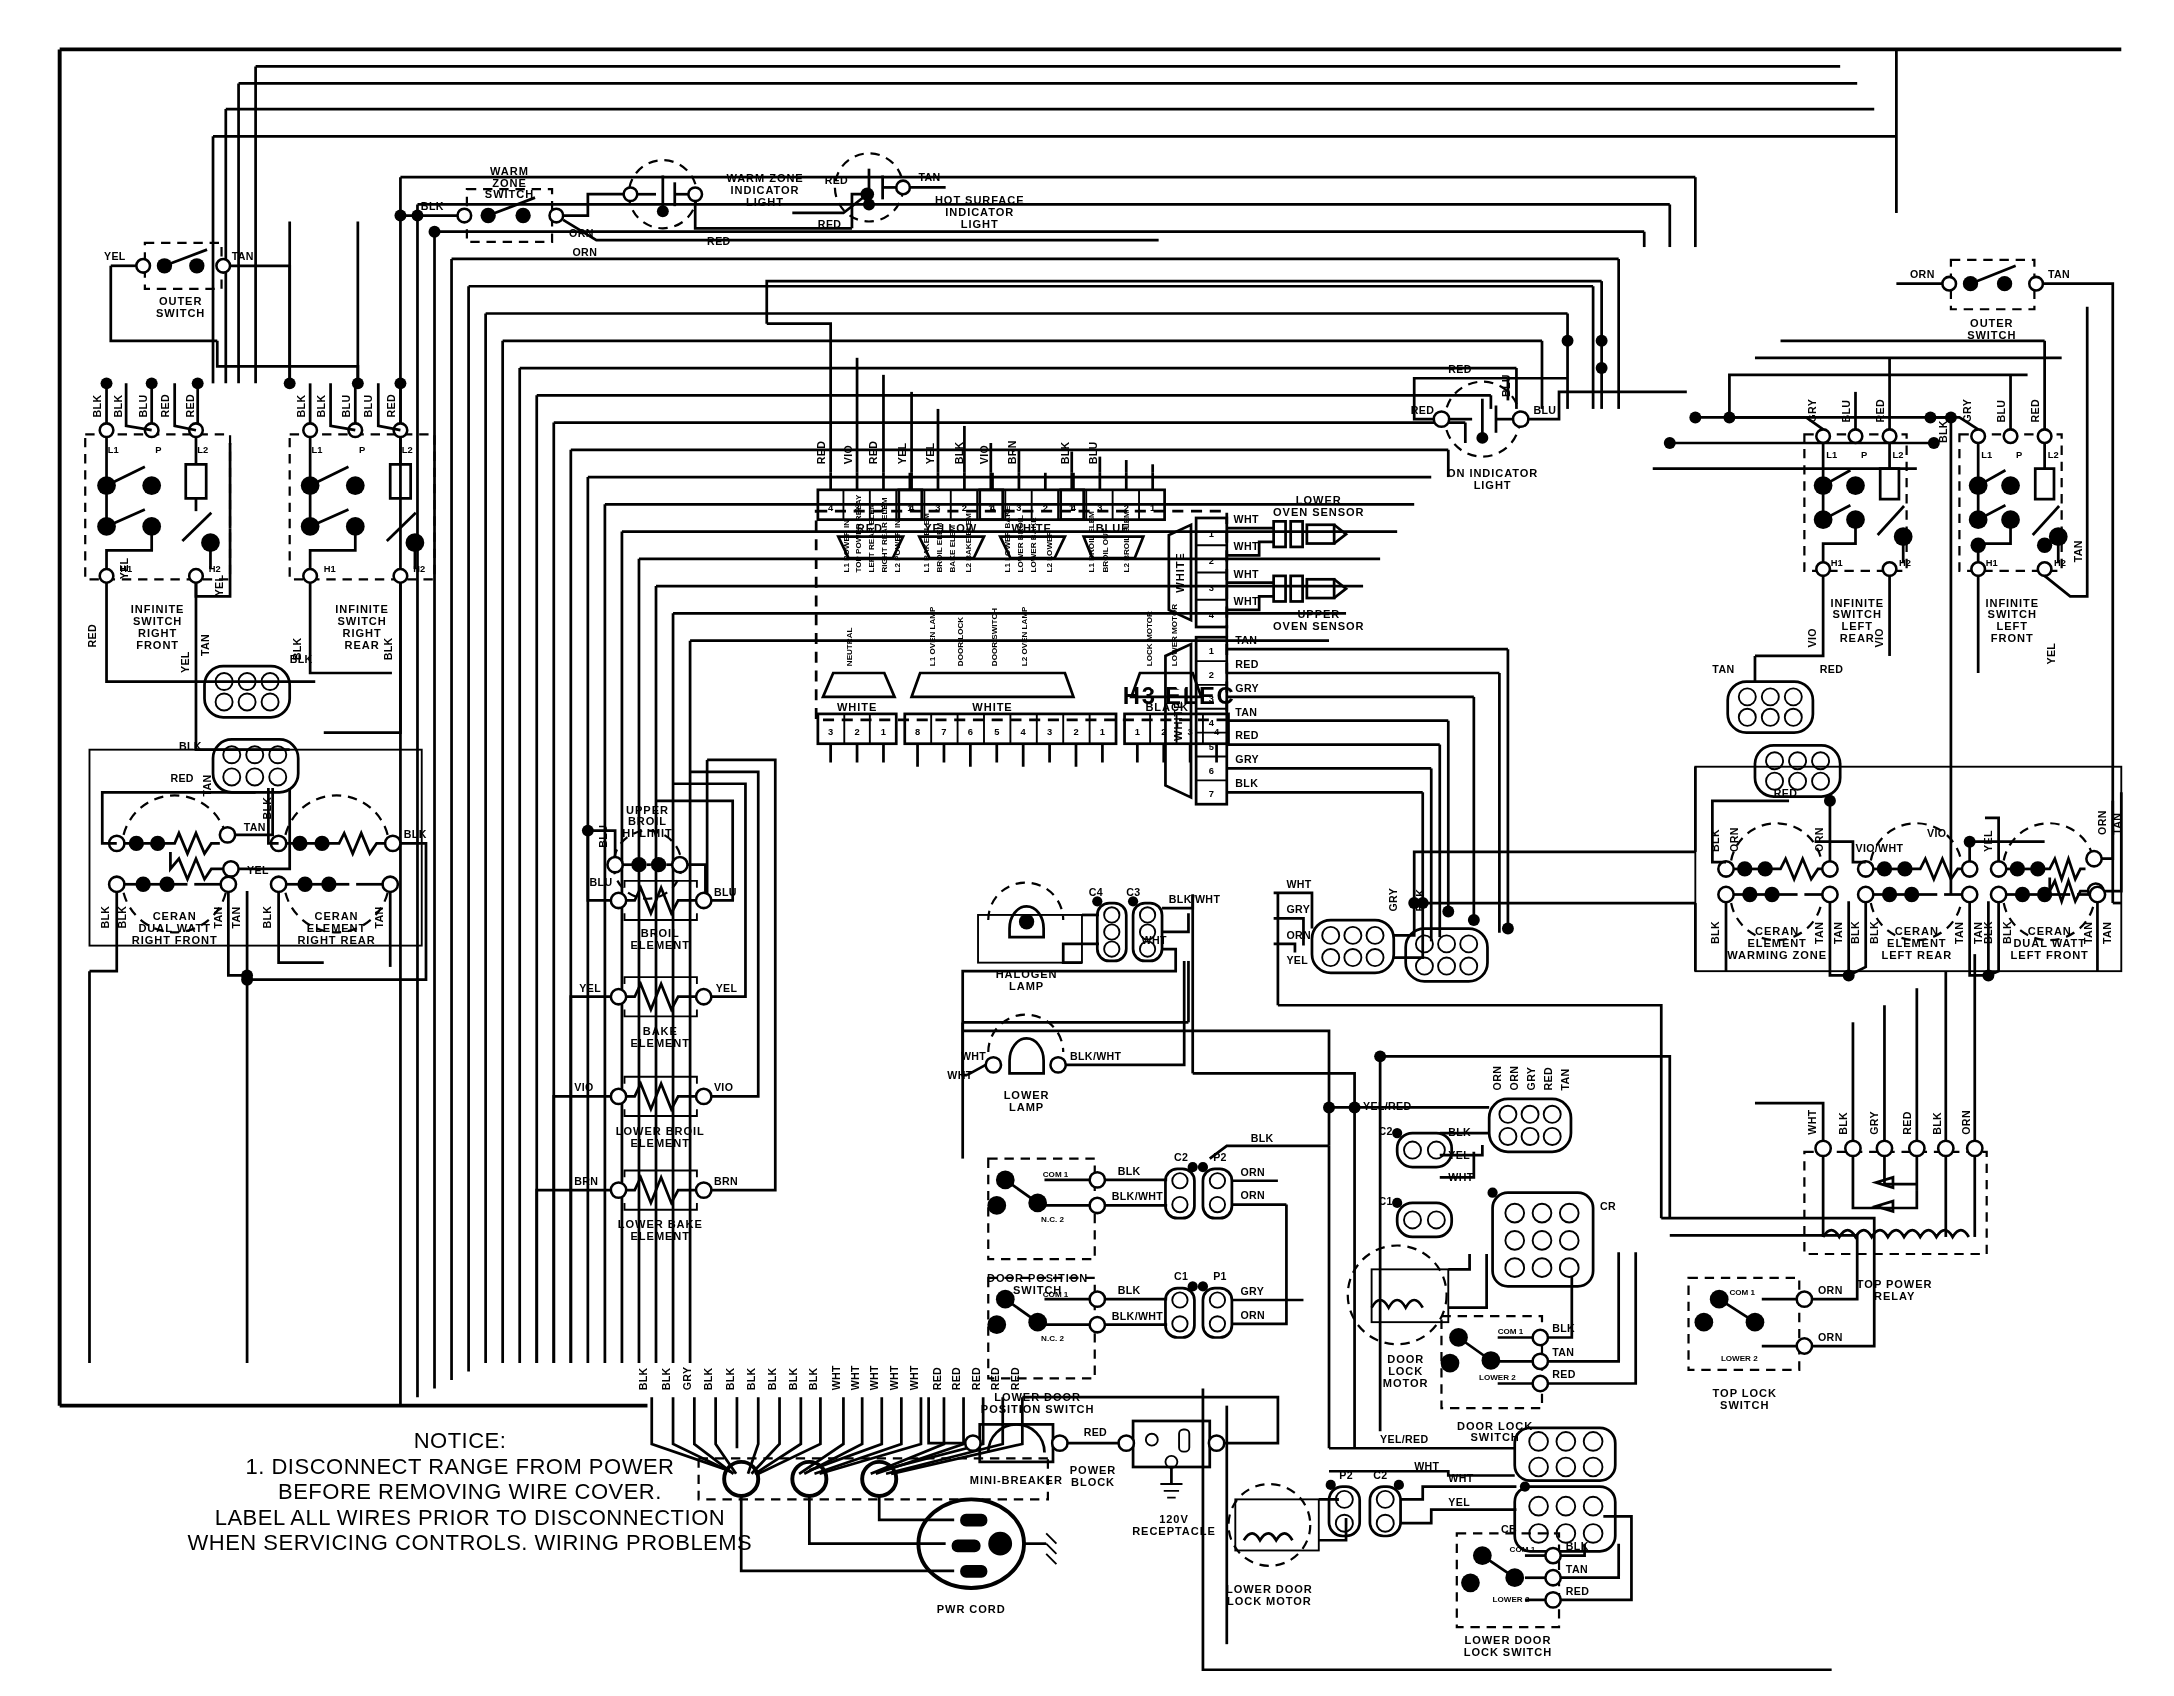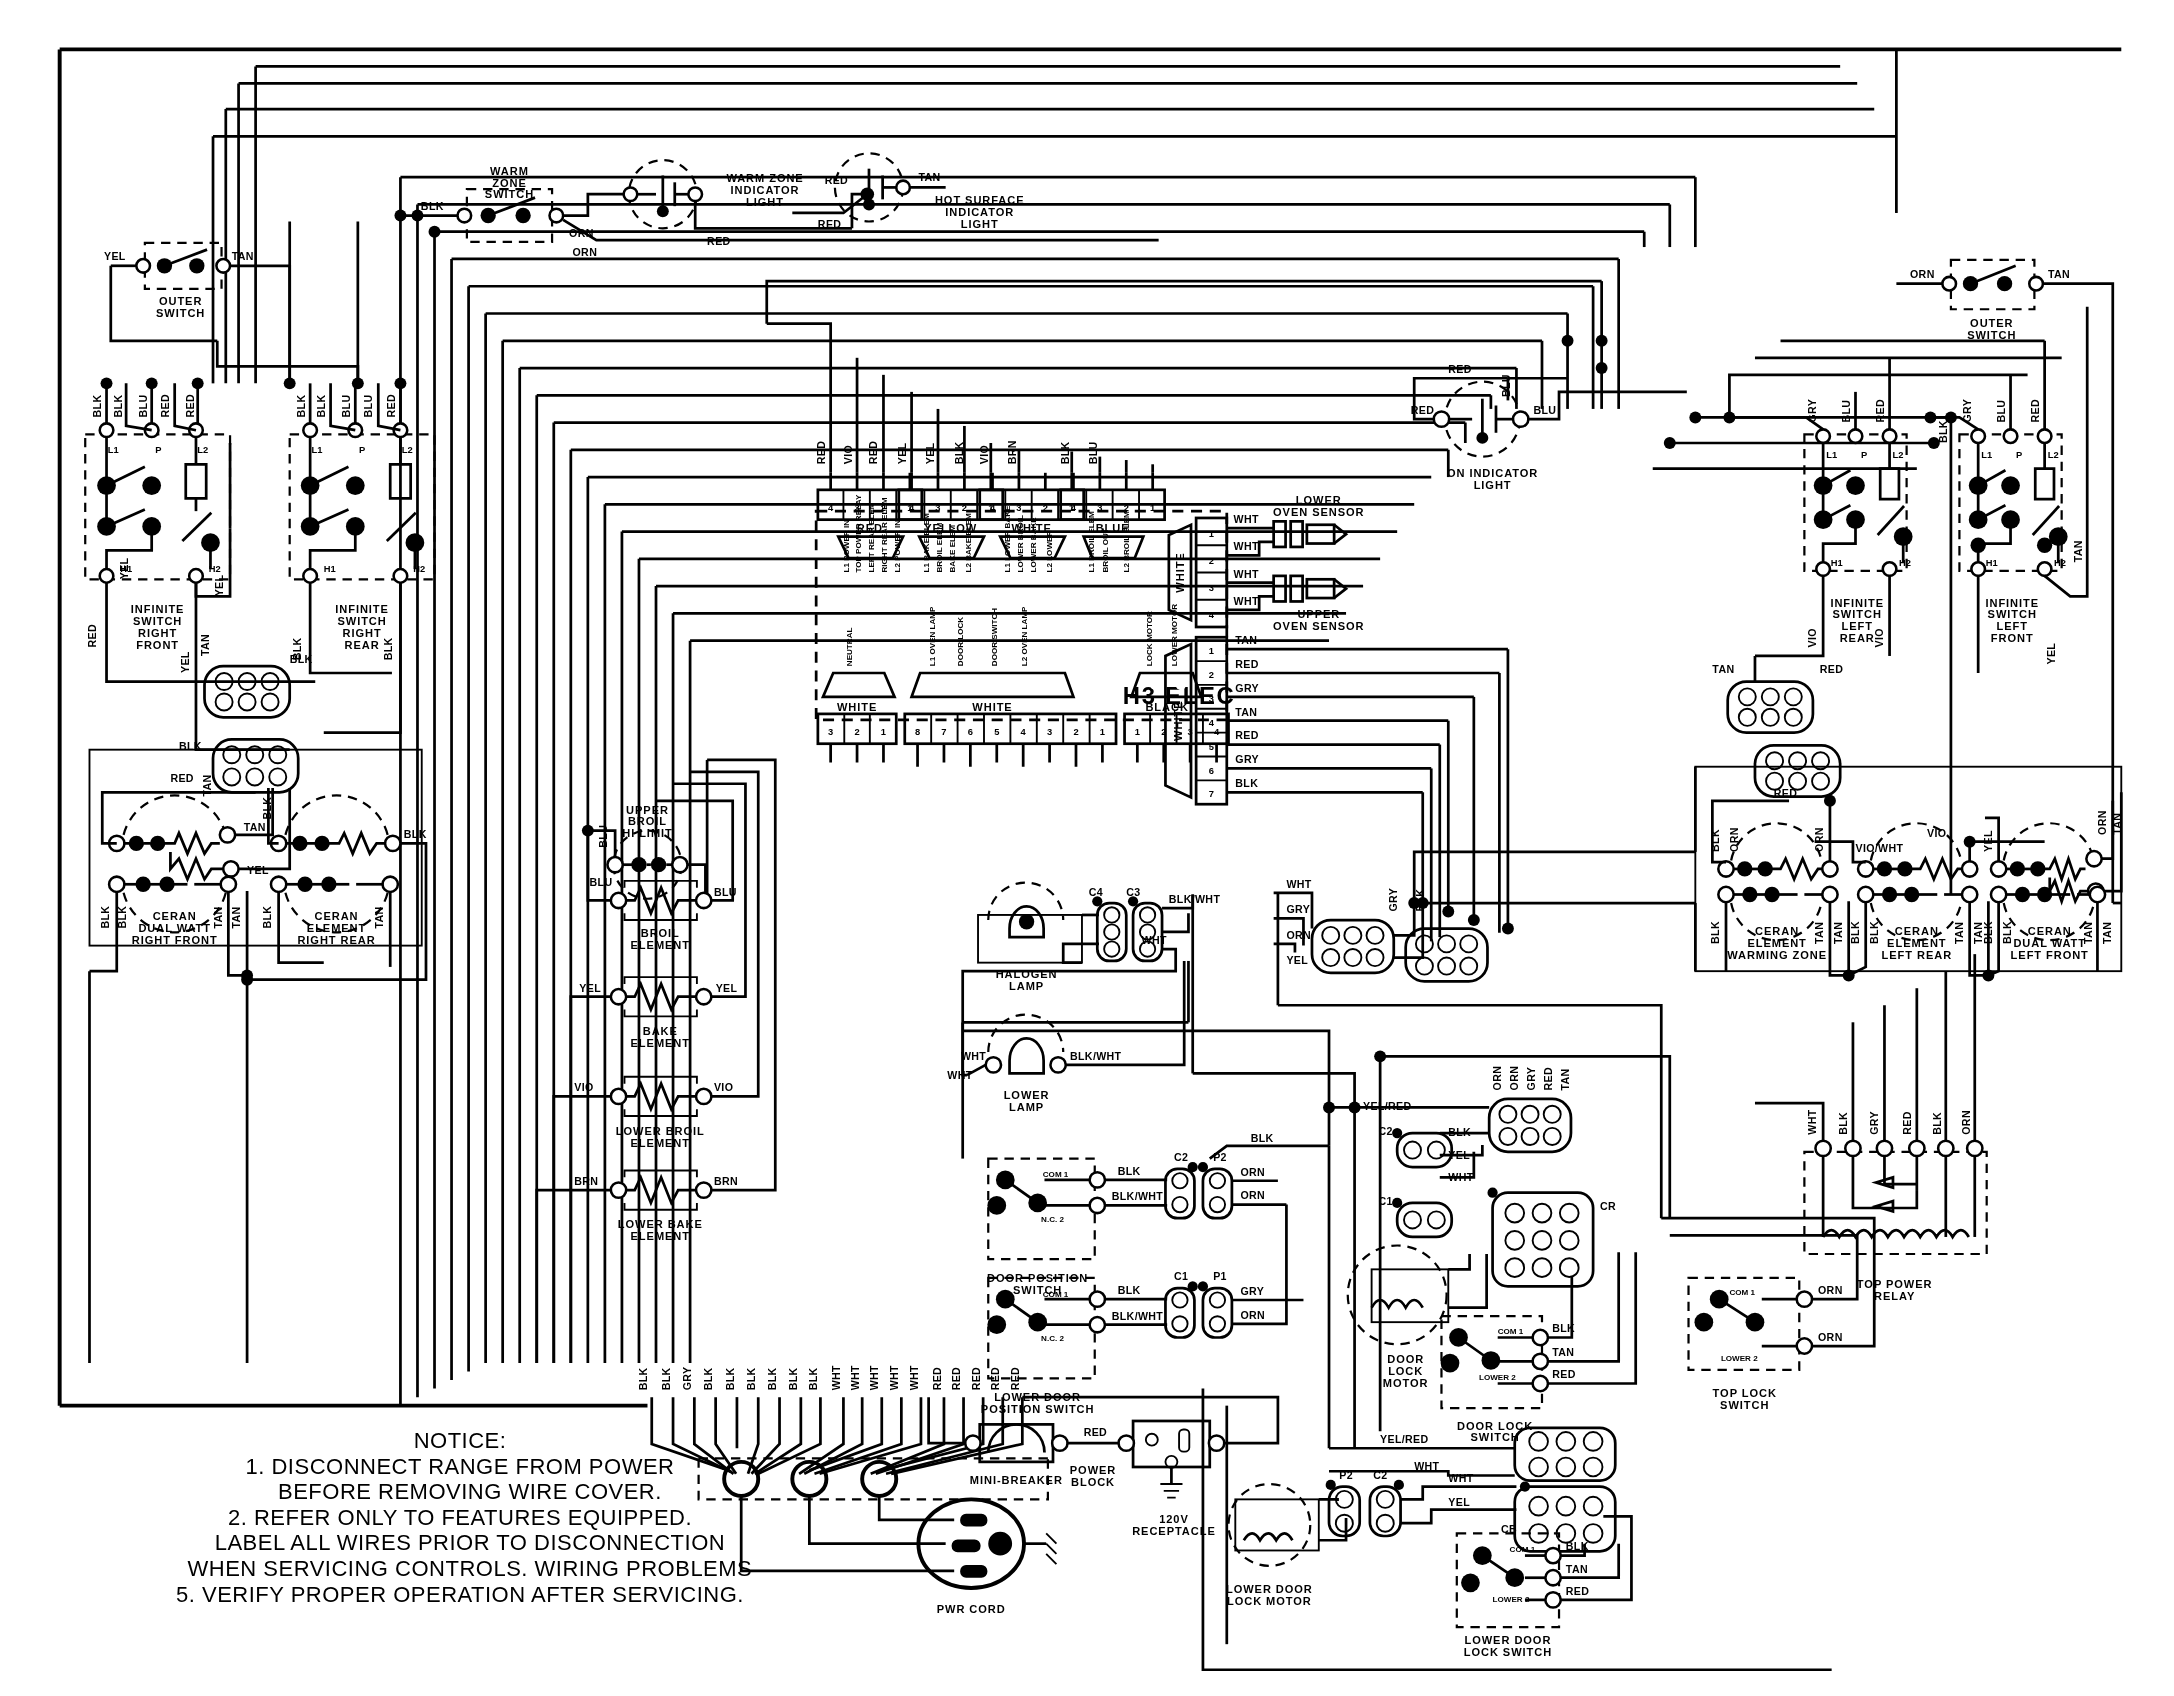--- a/index.html
+++ b/index.html
@@ -1479,20 +1479,18 @@
     <circle class="nd" cx="290" cy="1150" r="7"></circle>
     <circle class="nd" cx="290" cy="1145" r="7"></circle>
   </g>
 
 </svg>
 
 <div class="notice">
   <div>NOTICE:</div>
   <div>1. DISCONNECT RANGE FROM POWER</div>
   <div>   BEFORE REMOVING WIRE COVER.</div>
-  <div>2. REFER ONLY TO FEATURES EQUIPPED.</div>
   <div>   LABEL ALL WIRES PRIOR TO DISCONNECTION</div>
   <div>   WHEN SERVICING CONTROLS. WIRING PROBLEMS</div>
-  <div>5. VERIFY PROPER OPERATION AFTER SERVICING.</div>
 </div>
 
 </div>
 
 
 </body></html>

